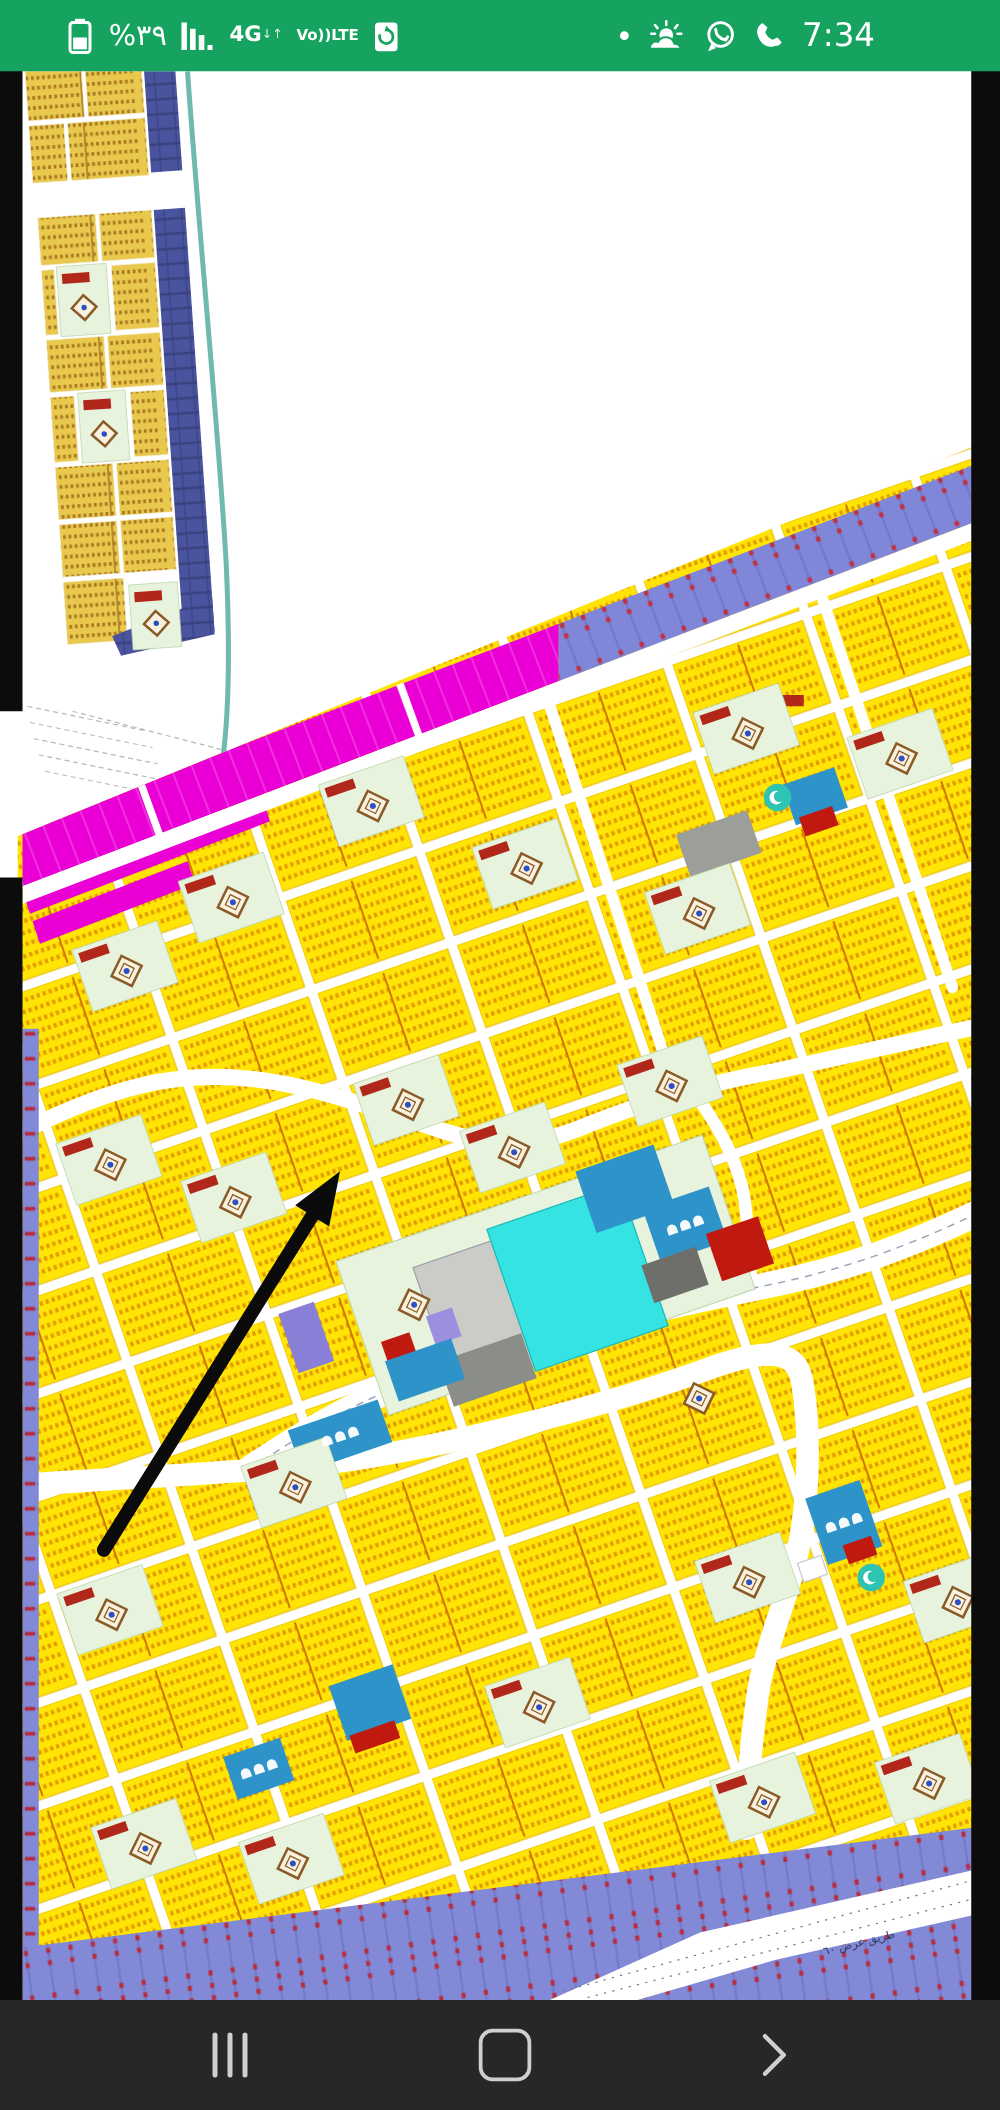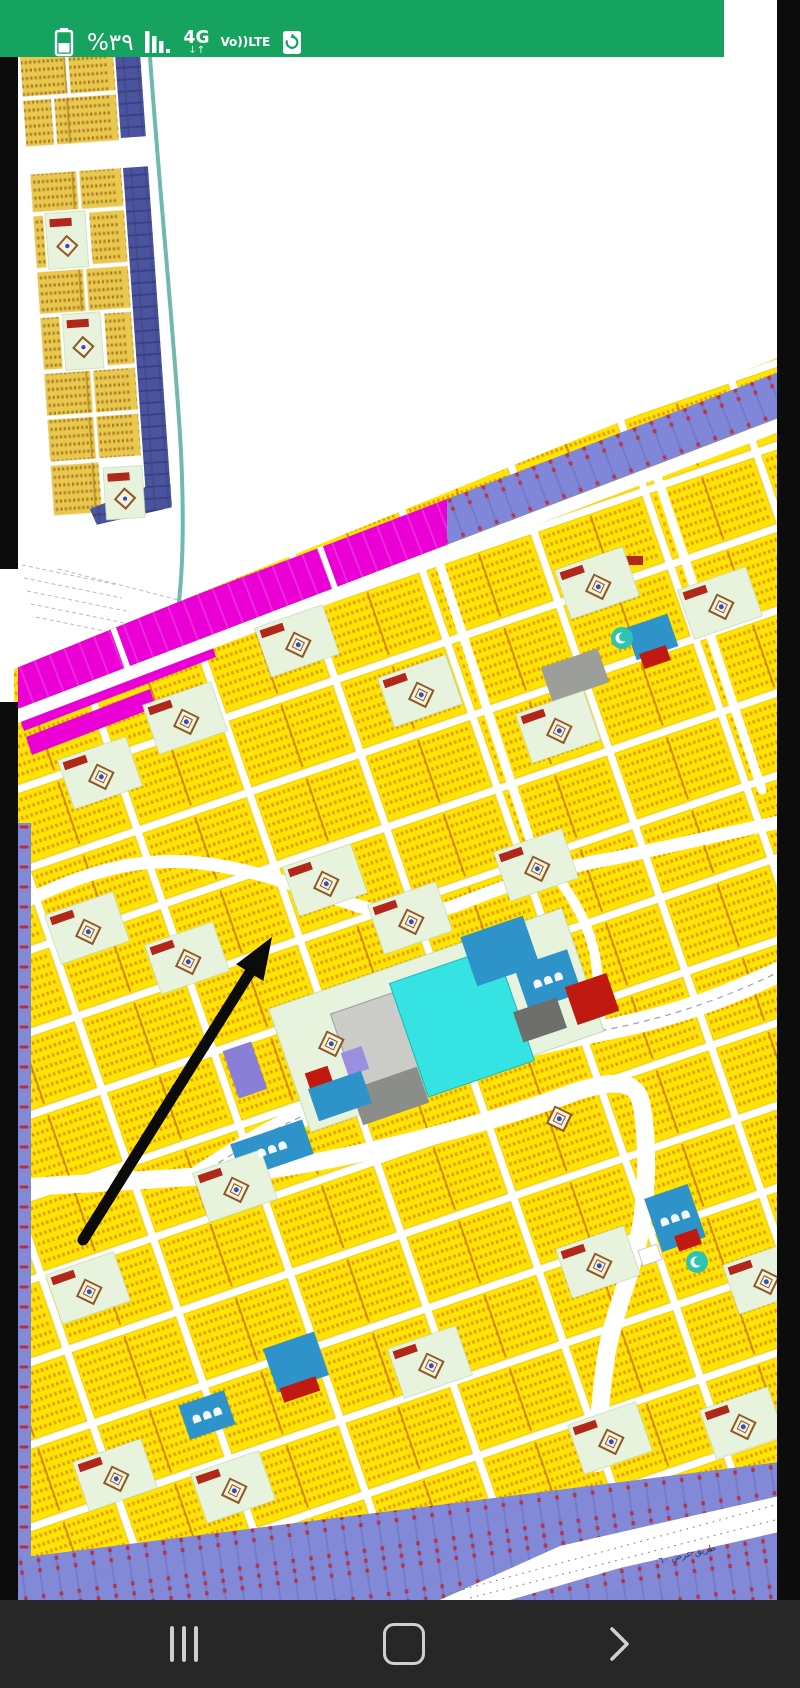--- a/index.html
+++ b/index.html
@@ -1,24 +1,24 @@
 <!DOCTYPE html>
 <html><head>
 <meta charset="utf-8">
 <style>
   html,body{margin:0;padding:0}
   body{width:800px;height:1688px;position:relative;background:#fff;overflow:hidden;
        font-family:"DejaVu Sans","Liberation Sans",sans-serif}
   
-  .statusbar{position:absolute;top:0;left:0;width:724px;height:57px;background:#16a35f;
-             display:flex;align-items:flex-end;color:#fff;z-index:30}
+  .statusbar{position:absolute;top:0;left:0;width:800px;height:57px;background:#16a35f;
+             display:flex;align-items:center;color:#fff;z-index:30}
   .sb-left{display:flex;align-items:center;gap:11px;margin-left:52px}
   .sb-right{display:flex;align-items:center;gap:13px;margin-left:auto;margin-right:100px}
   .sb-pct{font-size:23px;letter-spacing:1px}
-  .sb-4g{display:flex;flex-direction:column;align-items:center;line-height:1}
+  .sb-4g{display:flex;align-items:center;line-height:1}
   .sb-4g .g{font-size:17px;font-weight:bold}
   .sb-4g .ar{font-size:10px;opacity:.85;margin-top:-1px}
   .sb-volte{display:flex;align-items:center;line-height:1.05}
   .sb-volte span{font-size:12px;font-weight:bold}
   .sb-time{font-size:26px;font-weight:500}
   .sb-dot{width:7px;height:7px;border-radius:50%;background:#fff}
   
   .navbar{position:absolute;left:0;bottom:0;width:800px;height:88px;background:#272727;
           display:flex;align-items:center;justify-content:center;gap:185px;z-index:30}
   .nv-recents{display:flex;gap:8px}
@@ -52,20 +52,44 @@
     <span class="sb-volte">
       <span>Vo))</span>
       <span>LTE</span>
     </span>
     <svg width="22" height="28" viewBox="0 0 22 28">
       <rect x="2" y="3" width="18" height="23" rx="3" fill="#fff"></rect>
       <path d="M11 9 a5.4 5.4 0 1 1 -5 3.4" fill="none" stroke="#16a35f" stroke-width="2.2"></path>
       <path d="M11 5.5 l3.4 3.6 -4.8 1 z" fill="#16a35f"></path>
     </svg>
   </div>
+  <div class="sb-right">
+    <span class="sb-dot"></span>
+    <svg width="34" height="26" viewBox="0 0 34 26">
+      <g stroke="#fff" stroke-width="2" stroke-linecap="round">
+        <line x1="17" y1="1" x2="17" y2="4"></line>
+          <line x1="8" y1="4" x2="10" y2="6.5"></line>
+        <line x1="26" y1="4" x2="24" y2="6.5"></line>
+          <line x1="5" y1="11" x2="8" y2="11"></line>
+        <line x1="29" y1="11" x2="26" y2="11"></line>
+      </g>
+      <circle cx="17" cy="12" r="5.5" fill="#fff"></circle>
+      <path d="M4 23 a5 5 0 0 1 6.5 -5.5 a7 7 0 0 1 13 1.5 a4.5 4.5 0 0 1 5 4 z" fill="#fff" stroke="#16a35f" stroke-width="1.6"></path>
+    </svg>
+    <svg width="27" height="27" viewBox="0 0 27 27">
+      <circle cx="13.5" cy="12.5" r="9.5" fill="none" stroke="#fff" stroke-width="2.2"></circle>
+      <path d="M6 20 l-2.5 6 6.5 -2.6" fill="#fff"></path>
+      <path d="M9.5 8.5 q0.5 7 8 8.5 l1.6 -2.6" fill="none" stroke="#fff" stroke-width="2.4" stroke-linecap="round"></path>
+    </svg>
+    <svg width="26" height="26" viewBox="0 0 26 26">
+      <path d="M7.2 2.6 l3.8 3.4 -1.8 3.8 c1.1 2.9 3 4.8 5.9 5.9 l3.8 -1.8 3.4 3.8
+               c-1.1 2.3 -3.4 3.4 -5.7 3 C10 23.5 3.5 17 2.7 9.5 2.4 7.2 4.9 2.9 7.2 2.6 z" fill="#fff"></path>
+    </svg>
+    <span class="sb-time">7:34</span>
+  </div>
 </div>
 
 <div class="mapwrap">
 <svg width="800" height="1543" viewBox="0 0 800 1543">
   <defs>
 
     <pattern id="blk" width="118" height="78" patternUnits="userSpaceOnUse" patternTransform="rotate(-19)">
       <rect width="118" height="78" fill="#ffffff"></rect>
       <rect x="0" y="0" width="110" height="70" fill="#ffe405" stroke="#e3b400" stroke-width="0.8"></rect>
       <g stroke="#e39c00" stroke-width="3.6" stroke-dasharray="2.6 2.4">

